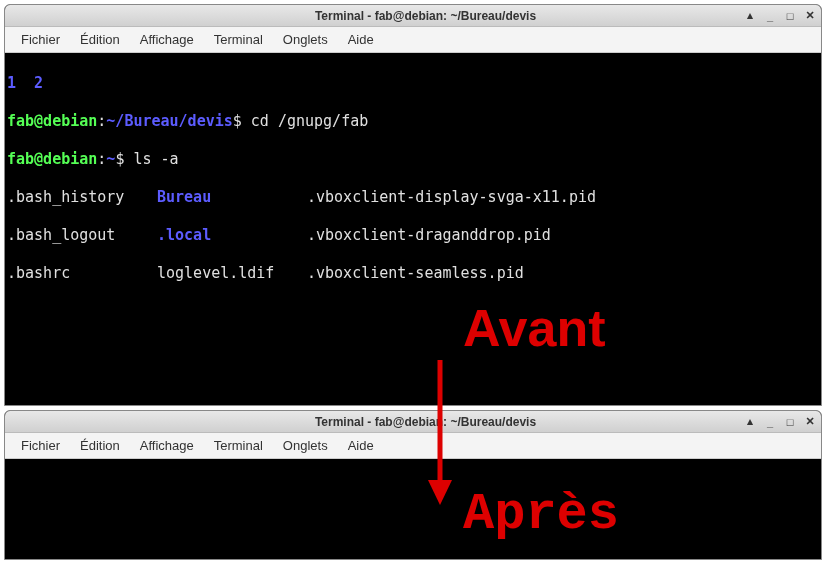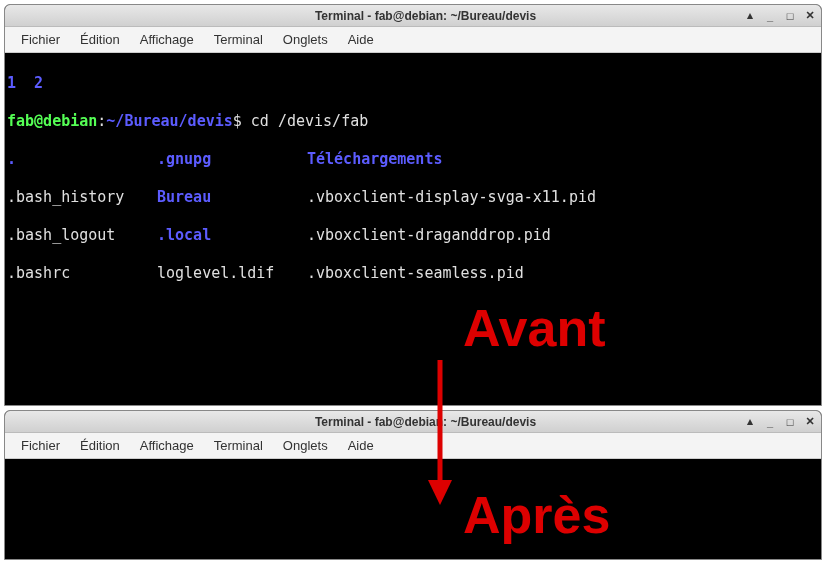--- a/index.html
+++ b/index.html
@@ -114,22 +114,22 @@
   <div class="menubar">
     <span class="menuitem">Fichier</span>
     <span class="menuitem">Édition</span>
     <span class="menuitem">Affichage</span>
     <span class="menuitem">Terminal</span>
     <span class="menuitem">Onglets</span>
     <span class="menuitem">Aide</span>
   </div>
   <div class="termbody">
 <span class="row"><span class="blue">1  2</span></span>
-<span class="row"><span class="green">fab@debian</span><span class="white">:</span><span class="blue">~/Bureau/devis</span><span class="white">$ </span><span class="white">cd /devis/fab</span></span>
-<span class="row"><span class="blue" style="display:inline-block;width:150px">.</span><span class="blue" style="display:inline-block;width:150px">.gnupg</span><span class="blue">Téléchargements</span></span>
+<span class="row"><span class="green">fab@debian</span><span class="white">:</span><span class="blue">~/Bureau/devis</span><span class="white">$ </span><span class="white">cd /gnupg/fab</span></span>
+<span class="row"><span class="green">fab@debian</span><span class="white">:</span><span class="blue">~</span><span class="white">$ </span><span class="white">ls -a</span></span>
 <span class="row"><span class="white" style="display:inline-block;width:150px">.bash_history</span><span class="blue" style="display:inline-block;width:150px">Bureau</span><span class="white">.vboxclient-display-svga-x11.pid</span></span>
 <span class="row"><span class="white" style="display:inline-block;width:150px">.bash_logout</span><span class="blue" style="display:inline-block;width:150px">.local</span><span class="white">.vboxclient-draganddrop.pid</span></span>
 <span class="row"><span class="white" style="display:inline-block;width:150px">.bashrc</span><span class="white" style="display:inline-block;width:150px">loglevel.ldif</span><span class="white">.vboxclient-seamless.pid</span></span>
 
 
 
 
 
 
 
@@ -152,18 +152,18 @@
     <span class="menuitem">Fichier</span>
     <span class="menuitem">Édition</span>
     <span class="menuitem">Affichage</span>
     <span class="menuitem">Terminal</span>
     <span class="menuitem">Onglets</span>
     <span class="menuitem">Aide</span>
   </div>
 </div>
 
 <div class="overlay-label" style="top:298px;left:463px;">Avant</div>
-<div class="overlay-label" style="top:485px;left:463px;">Après</div>
+<div class="overlay-label" style="top:485px;left:463px;font-family:Liberation Mono, monospace;">Après</div>
 
 <svg class="arrow" style="top:360px;left:420px;" width="40" height="150">
   <line x1="20" y1="0" x2="20" y2="125" stroke="#d00" stroke-width="5"></line>
   <polygon points="20,145 8,120 32,120" fill="#d00"></polygon>
 </svg>
 
 </body></html>

